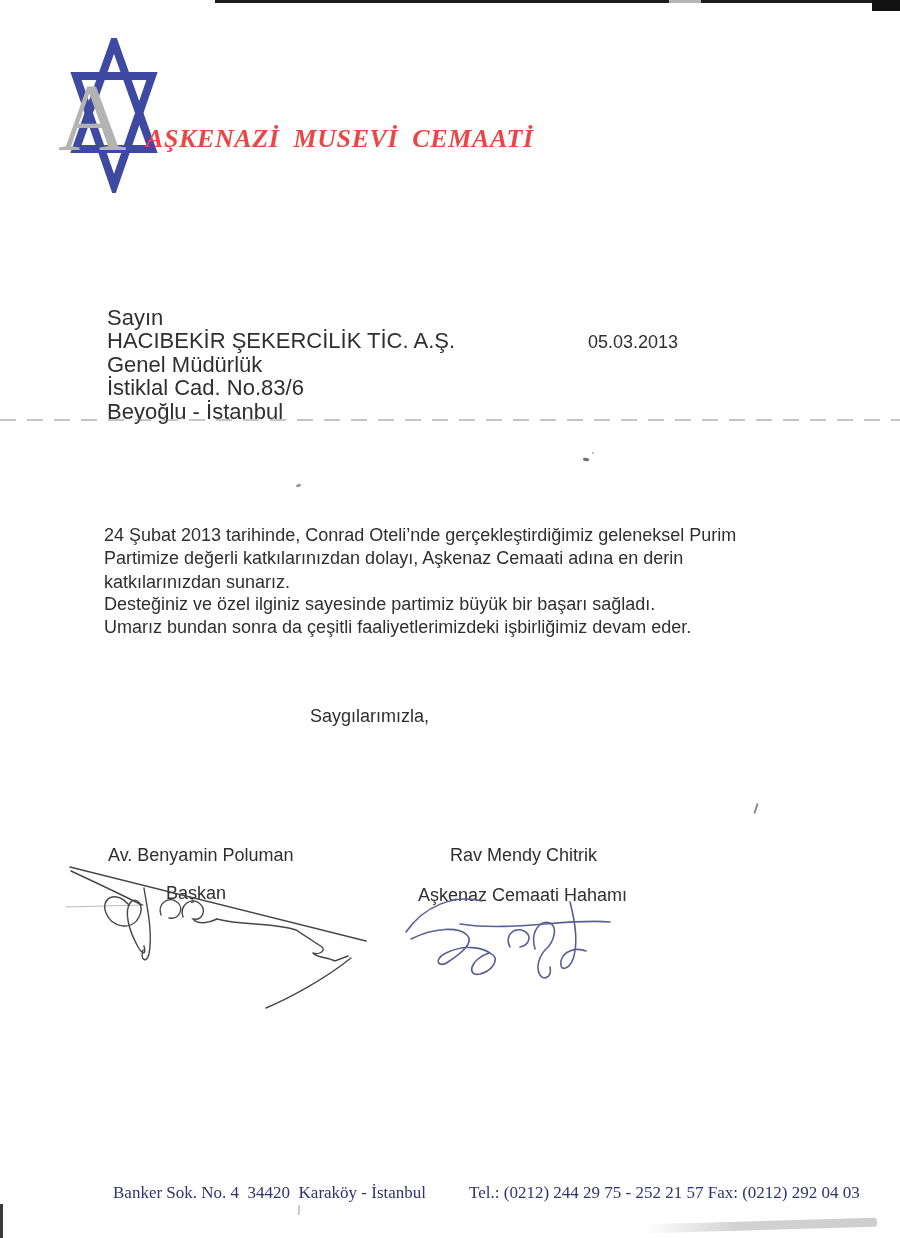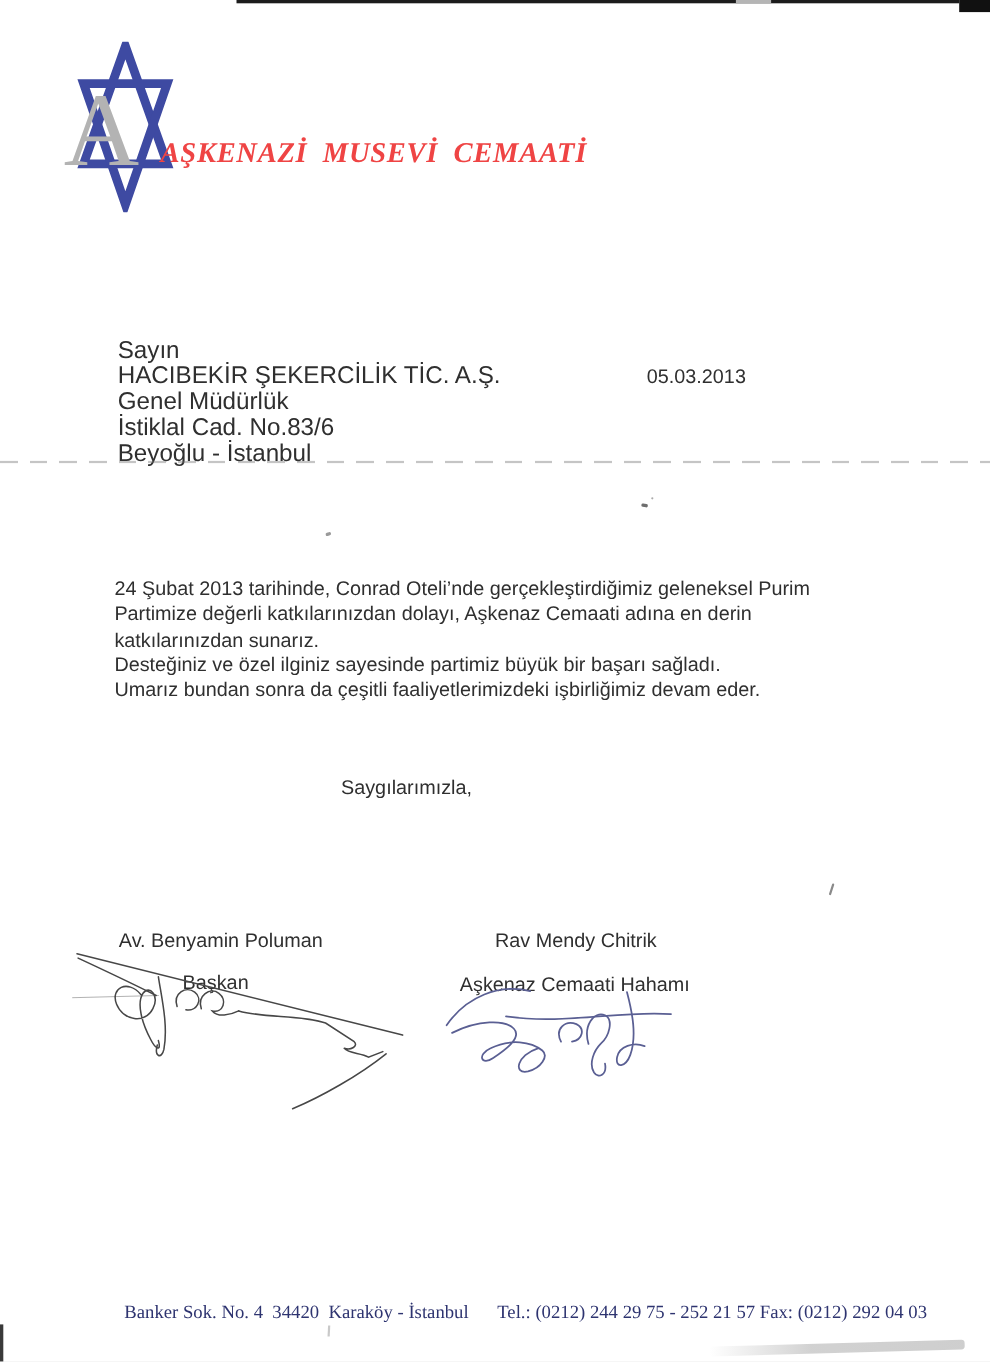--- a/index.html
+++ b/index.html
@@ -59,21 +59,21 @@
   .sig-name-left  { left: 108px; }
   .sig-name-right { left: 450px; }
   .sig-title { position: absolute; font-size: 18px; white-space: nowrap; }
   .sig-title-left  { left: 166px; top: 883px; }
   .sig-title-right { left: 418px; top: 885px; }
   .sig-svg-left  { position: absolute; left: 64px;  top: 860px; width: 310px; height: 152px; }
   .sig-svg-right { position: absolute; left: 402px; top: 888px; width: 215px; height: 95px; }
   
   .page-footer {
     position: absolute; left: 113px; top: 1183px; width: 700px;
-    display: flex; gap: 26px;
+    display: flex; gap: 43px;
     font-family: "Liberation Serif", serif;
     font-size: 17px; color: #2e3470; align-items: center;
   }
   .page-footer span { white-space: pre; }
 </style>
 </head>
 <body>
 
 <div class="page">
 

